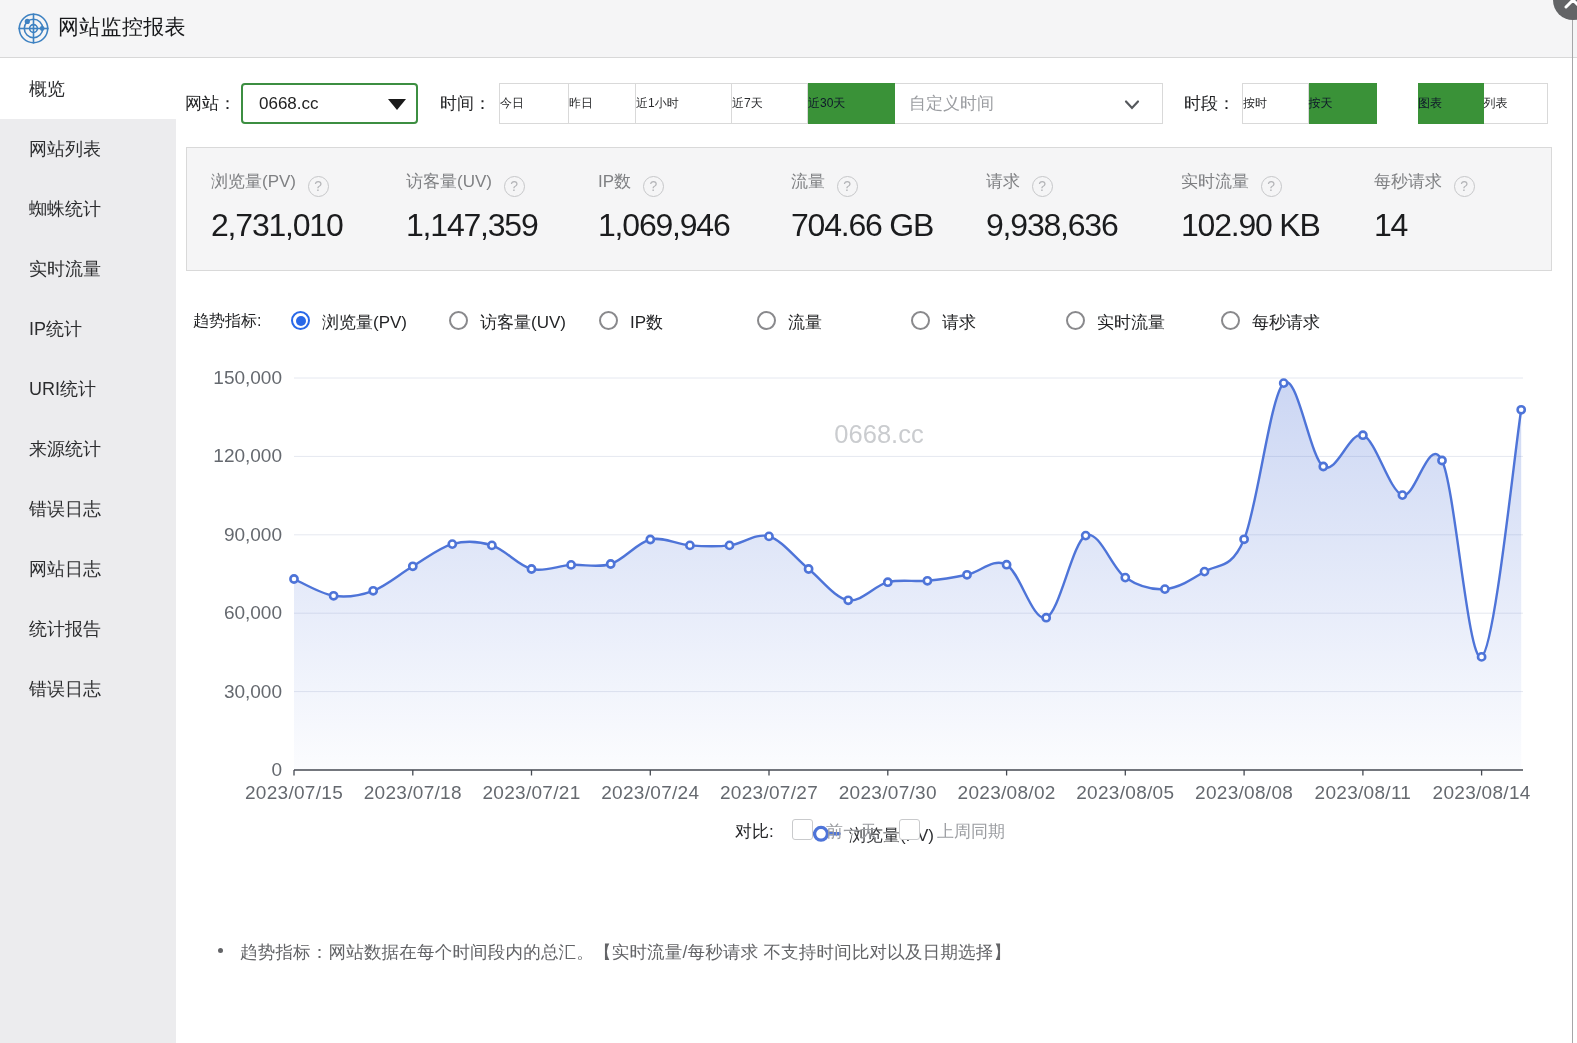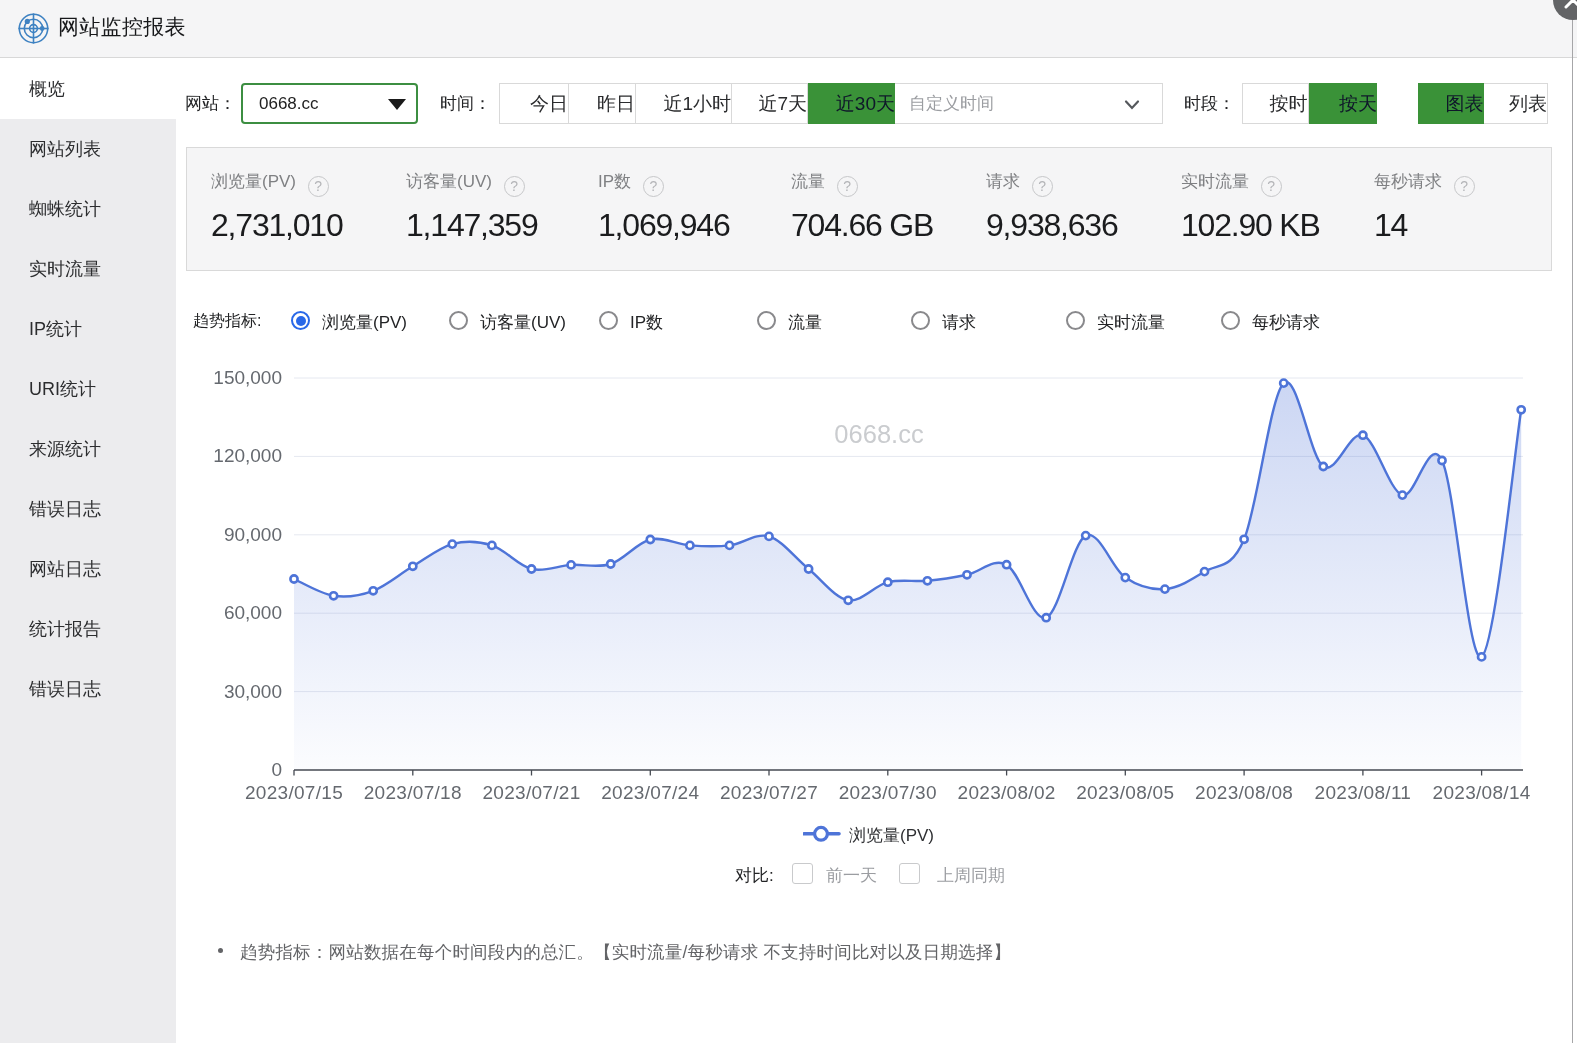--- a/index.html
+++ b/index.html
@@ -11,21 +11,21 @@
 
 .sidebar{position:absolute;left:0;top:59px;width:176px;height:984px;background:#ececee}
 .sideitem{height:60px;line-height:60px;padding-left:29px;font-size:18px;color:#2c2d2f}
 .sideitem.sel{background:#fff;height:60px}
 
 .tlabel{position:absolute;top:83px;height:41px;line-height:41px;font-size:17px;color:#232426}
 .selbox{position:absolute;left:241px;top:83px;width:177px;height:41px;border:2px solid #3c8e41;border-radius:4px;background:#fff}
 .selbox .txt{position:absolute;left:16px;top:0;line-height:37px;font-size:17px;color:#222}
 .selbox .tri{position:absolute;right:10px;top:14px;width:0;height:0;border-left:9px solid transparent;border-right:9px solid transparent;border-top:11px solid #1a1a1a}
 .bgroup{position:absolute;top:83px;height:41px;border:1px solid #d9d9d9;background:#fff;display:flex}
-.btn{height:39px;line-height:39px;text-align:right;font-size:19px;color:#2a2b2d;border-right:1px solid #d9d9d9}
+.btn{height:39px;line-height:39px;text-align:left;font-size:12px;color:#2a2b2d;border-right:1px solid #d9d9d9}
 .btn:last-child{border-right:none}
 .btn.green{background:#3a9238;color:#0f172a;border-right:none;height:41px;line-height:41px;margin:-1px 0 0 0}
 .custom{flex:1;line-height:39px;font-size:17px;color:#9b9da1;padding-left:14px;position:relative}
 .chev{position:absolute;right:22px;top:13px;width:16px;height:16px}
 
 .stats{position:absolute;left:186px;top:147px;width:1366px;height:124px;background:#f5f5f6;border:1px solid #d9d9d9}
 .col{position:absolute;top:0;height:100%}
 .slabel{position:absolute;top:22px;left:0;font-size:17px;color:#7f8083;white-space:nowrap}
 .qm{display:inline-block;width:21px;height:21px;border:1px solid #c6c7c9;border-radius:50%;color:#b4b5b8;font-size:14px;line-height:19px;text-align:center;margin-left:7px;vertical-align:-4px}
 .sval{position:absolute;top:59px;left:0;font-size:32px;letter-spacing:-1.2px;color:#1b1c1e;white-space:nowrap}
@@ -41,21 +41,21 @@
 .chart{position:absolute;left:0;top:0}
 .grid{stroke:#e5e8f0;stroke-width:1}
 .tick{stroke:#464a52;stroke-width:1.3}
 .yl{fill:#65696f;font-size:19px;text-anchor:end}
 .xl{fill:#65696f;font-size:19px;text-anchor:middle;letter-spacing:0.3px}
 .wm{fill:#cacccf;font-size:25.5px;text-anchor:middle}
 
 .legend{position:absolute;left:803px;top:824px;height:20px}
 .ltext{position:absolute;left:46px;top:0;font-size:17px;color:#2f3033;white-space:nowrap}
 
-.cmp{position:absolute;left:0;top:863px;height:22px;width:1577px;font-size:17px}
+.cmp{position:absolute;left:0;top:819px;height:22px;width:1577px;font-size:17px}
 .cmplab{position:absolute;left:735px;top:1px;color:#232426}
 .cbox{position:absolute;top:0;width:21px;height:21px;border:1.5px solid #c9cacc;border-radius:3px;background:#fff}
 .cmptext{position:absolute;top:1px;color:#9b9da1;white-space:nowrap}
 
 .note{position:absolute;left:216px;top:940px;font-size:17.5px;color:#636467}
 .note .bullet{position:absolute;left:2px;top:8px;width:5px;height:5px;border-radius:50%;background:#636467}
 .note .ntext{margin-left:24px;white-space:nowrap;letter-spacing:0.2px}
 
 .redge{position:absolute;left:1571.5px;top:0;width:1.5px;height:1043px;background:#a6a6a8}
 </style></head>

